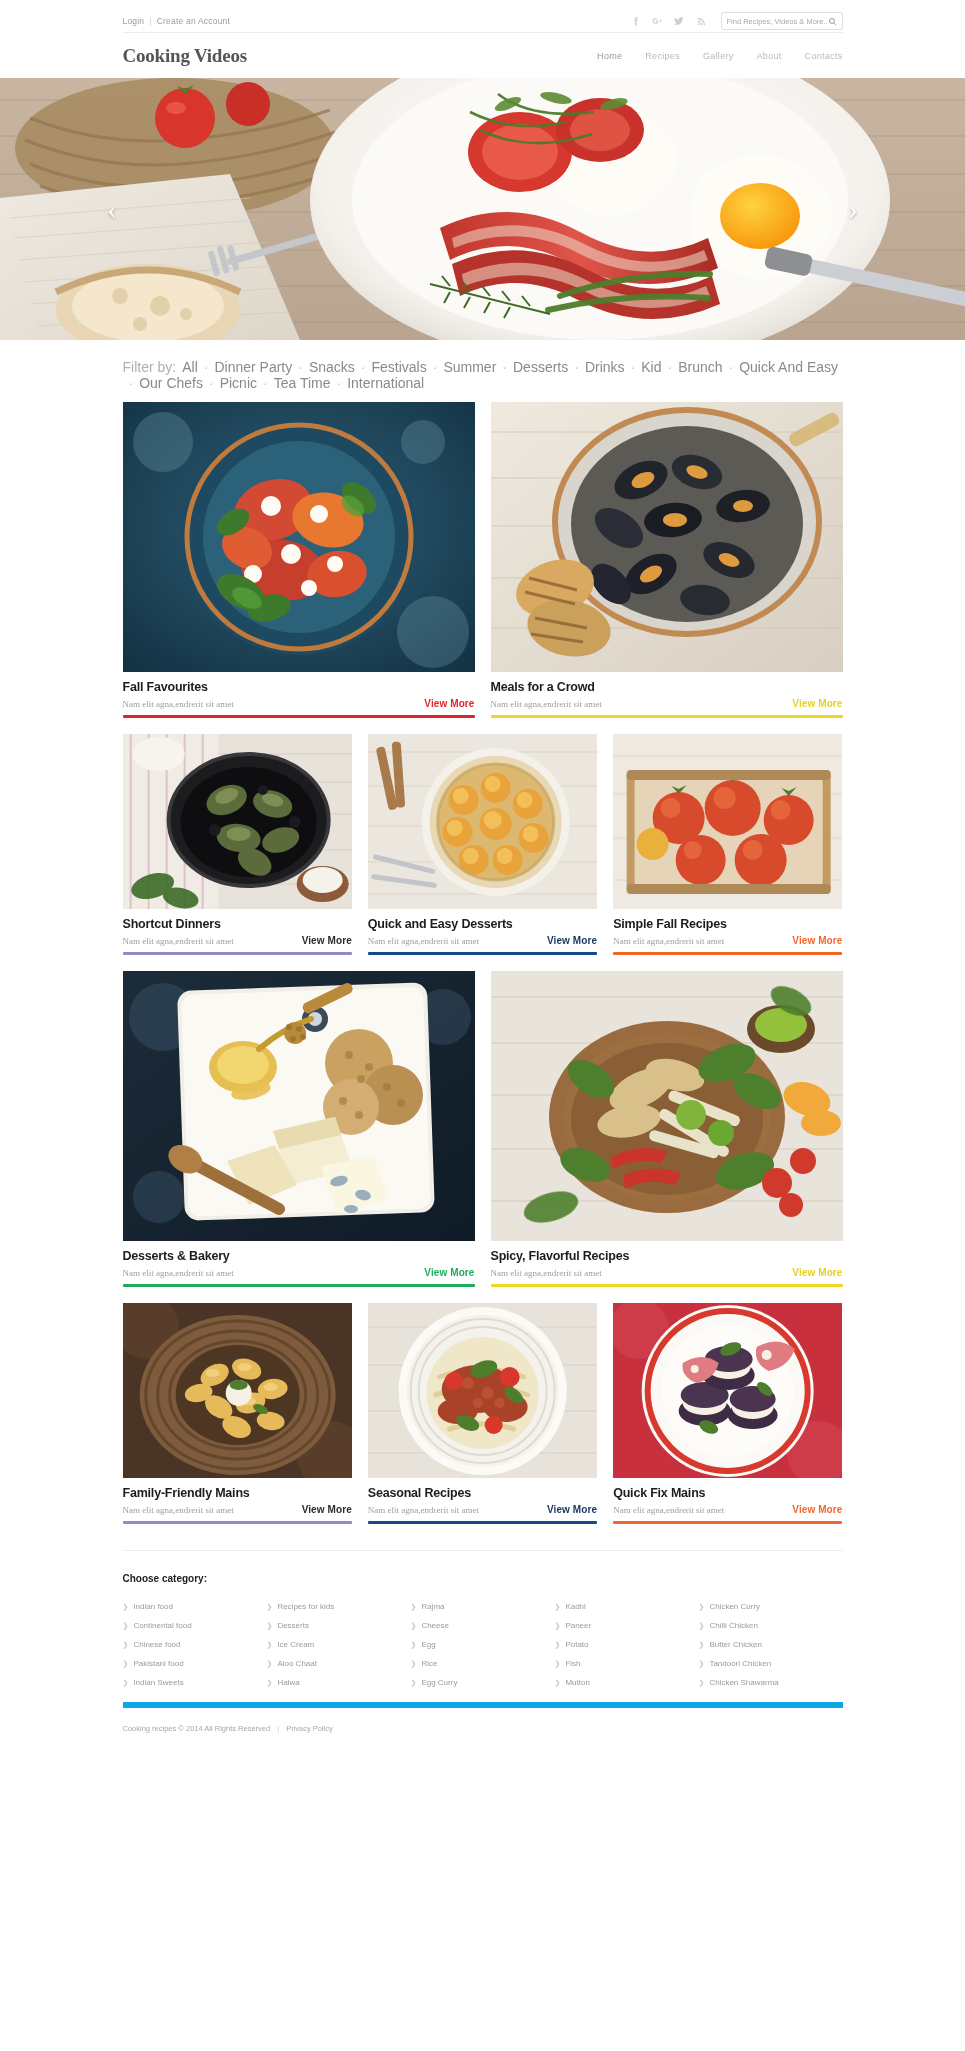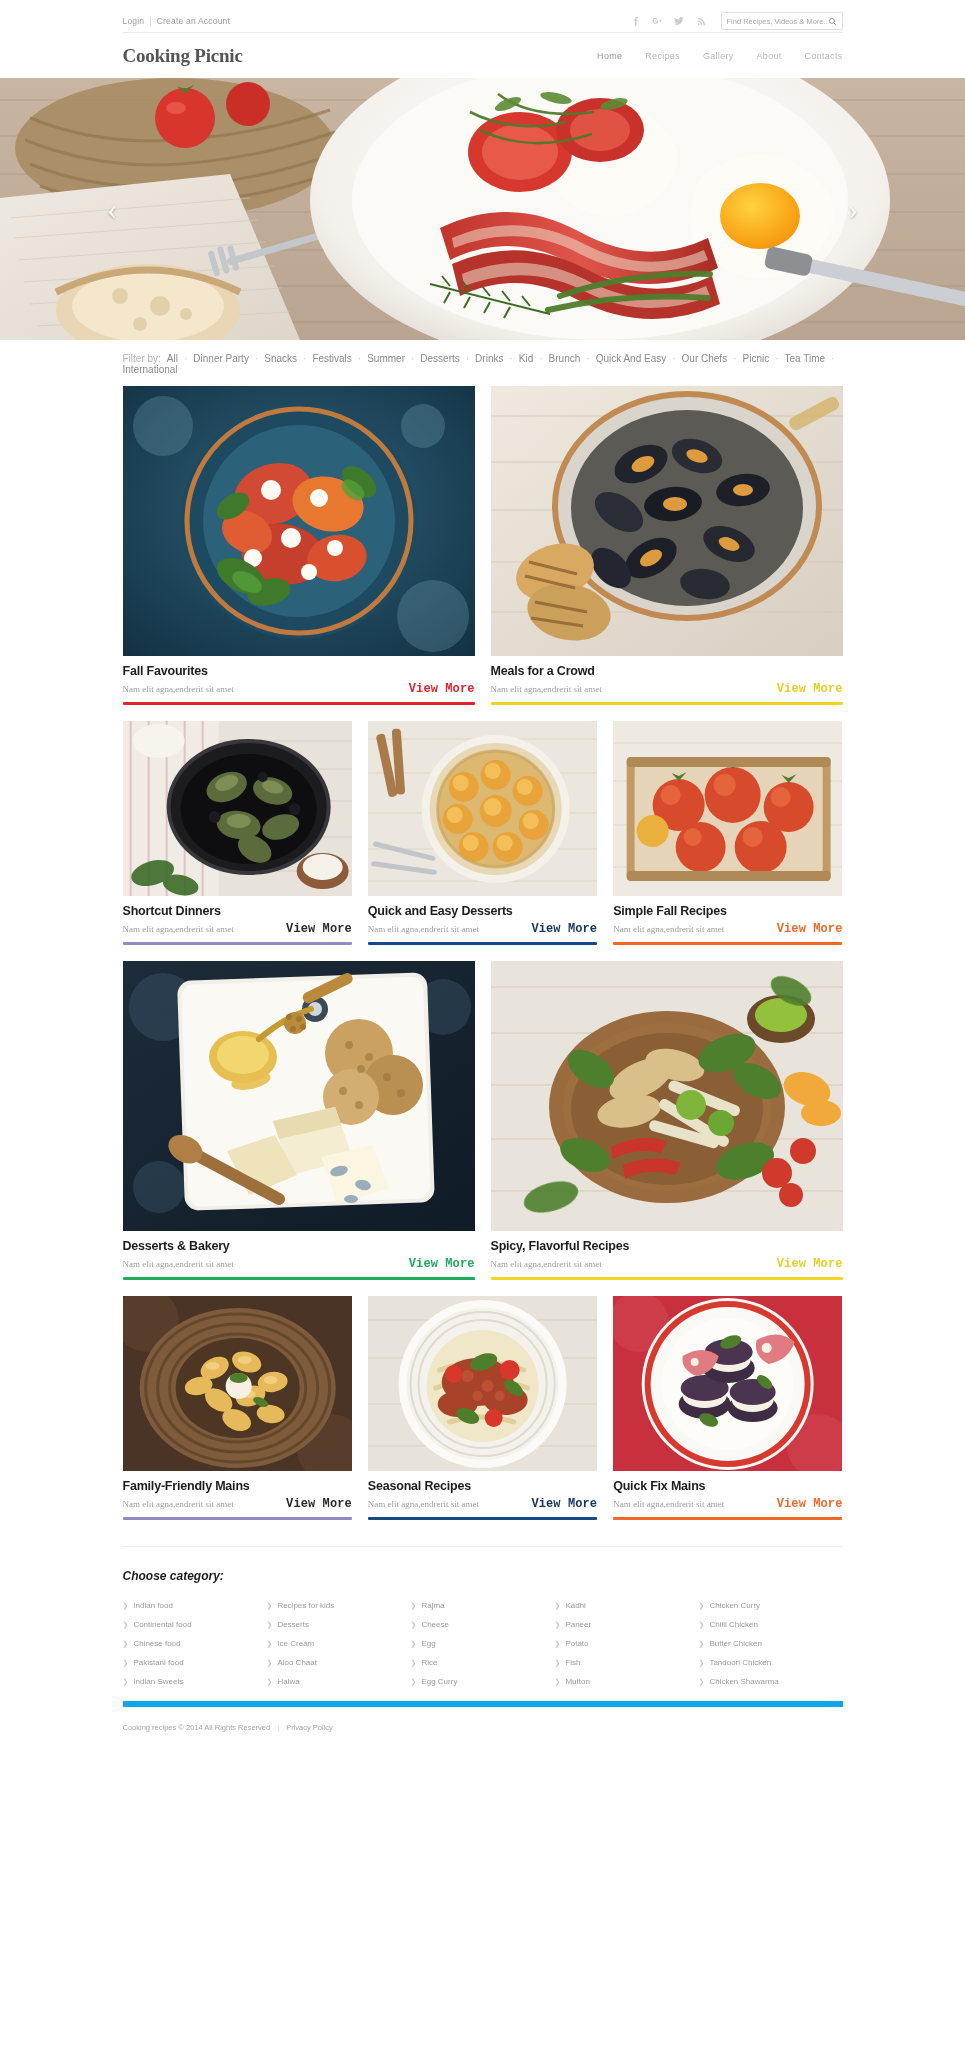--- a/index.html
+++ b/index.html
@@ -48,44 +48,44 @@
     position:absolute; top:50%; transform:translateY(-50%);
     width:24px; height:34px; color:#fff; opacity:.9;
     display:flex; align-items:center; justify-content:center;
     font-size:30px; font-family:"Liberation Serif", serif; font-weight:300; line-height:1;
     text-shadow:0 1px 3px rgba(0,0,0,.4); cursor:pointer; user-select:none;
   }
   .arrow.prev { left:100px; }
   .arrow.next { right:100px; }
 
   
-  .filterbar { padding:13px 0 11px; font-size:10px; color:#8e8e8e; display:flex; flex-wrap:wrap; align-items:center; }
+  .filterbar { padding:19px 0 11px; font-size:14px; color:#8e8e8e; display:flex; flex-wrap:wrap; align-items:center; }
   .filterbar .flabel { color:#b0b0b0; margin-right:6px; }
   .filterbar a { color:#8a8a8a; text-decoration:none; }
   .filterbar .dot { color:#c9c9c9; margin:0 6px; }
 
   
   .grid { display:flex; flex-wrap:wrap; gap:16px; }
   .card { display:flex; flex-direction:column; }
   .card.w2 { width:calc((100% - 16px)/2); }
   .card.w3 { width:calc((100% - 32px)/3); }
   .card-img { width:100%; overflow:hidden; position:relative; }
   .card.w2 .card-img { height:270px; }
   .card.w3 .card-img { height:175px; }
   .card-body { padding:8px 0 0; }
   .card-title { font-size:12.5px; font-weight:700; color:#1d1d1d; letter-spacing:-.2px; line-height:1.2; }
   .card-meta { display:flex; align-items:center; justify-content:space-between; margin-top:3px; }
   .card-sub { font-family:"Liberation Serif", serif; font-size:9px; color:#9d9d9d; }
-  .view-more { font-family:Liberation Mono, monospace; font-size:12px; font-weight:700; text-decoration:none; letter-spacing:.1px; }
+  .view-more { font-family:Liberation Sans, sans-serif; font-size:10px; font-weight:700; text-decoration:none; letter-spacing:.1px; }
   .card-rule { height:3px; margin-top:6px; border-radius:1px; }
 
   
   .cat-sep { border-top:1px solid #ededed; margin-top:26px; }
   .cat-section { padding:22px 0 10px; }
-  .cat-heading { font-size:12px; font-weight:700; color:#1d1d1d; margin-bottom:13px;font-style:italic; }
+  .cat-heading { font-size:10px; font-weight:700; color:#1d1d1d; margin-bottom:13px; }
   .cat-cols { display:flex; }
   .cat-col { flex:1; }
   .cat-item { display:flex; align-items:center; gap:5px; font-size:8px; color:#9b9b9b; padding:5px 0; text-decoration:none; }
   .cat-item .chev { color:#c6c6c6; font-size:7px; line-height:1; }
 
   
   .footer-sep { border-top:6px solid #0ea5e9; }
   .footer { height:40px; display:flex; align-items:center; font-size:7.5px; color:#a6a6a6; }
   .footer a { color:#a6a6a6; text-decoration:none; }
   .footer .fsep { color:#d0d0d0; margin:0 7px; }
@@ -130,21 +130,21 @@
             <circle cx="10.5" cy="10.5" r="6.5"></circle>
               <path d="M16 16l5 5"></path>
           </svg>
         </div>
       </div>
     </div>
   </div>
 
   <div class="container hdr-divider">
     <div class="header">
-      <div class="logo">Cooking Picnic</div>
+      <div class="logo">Cooking Videos</div>
       <nav class="nav">
         <a href="#" class="active">Home</a>
         <a href="#">Recipes</a>
         <a href="#">Gallery</a>
         <a href="#">About</a>
         <a href="#">Contacts</a>
       </nav>
     </div>
   </div>
 

